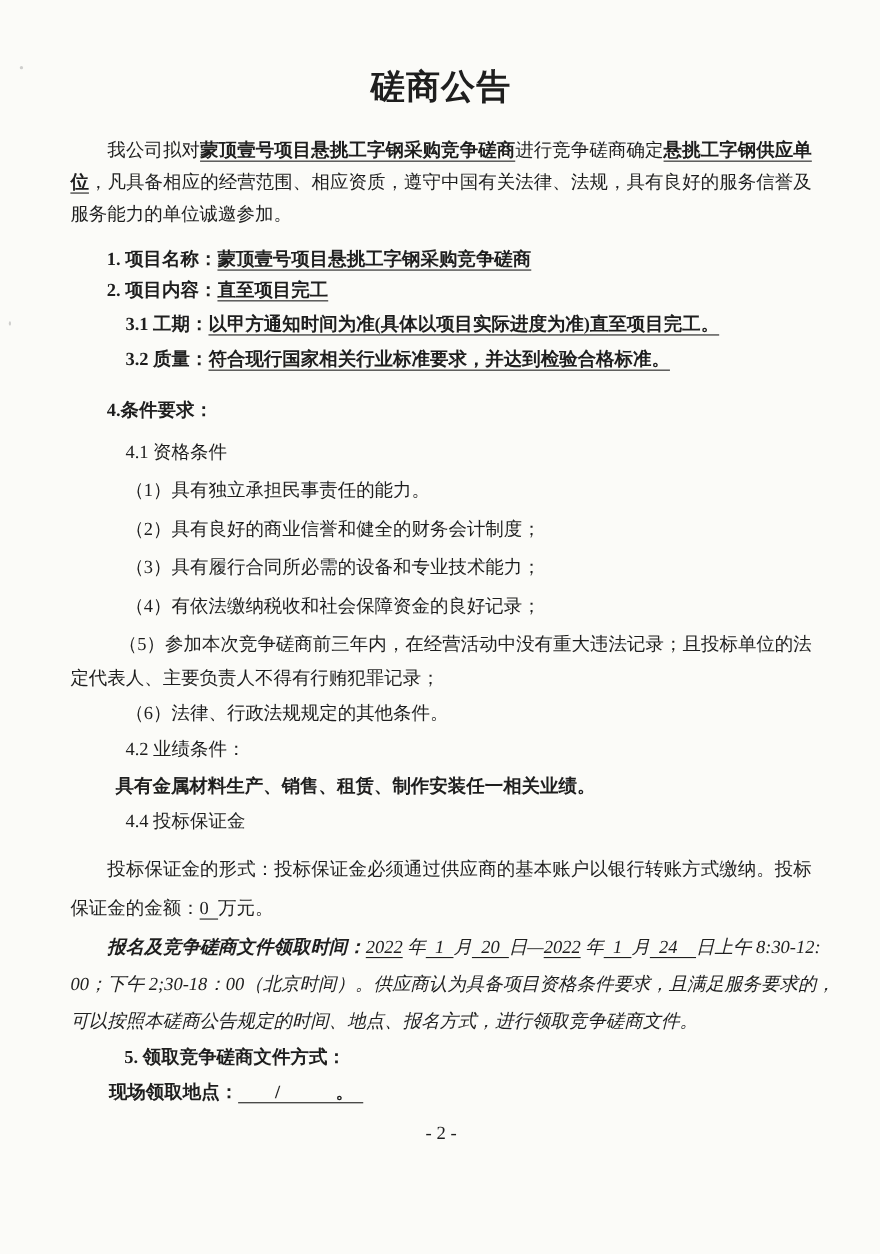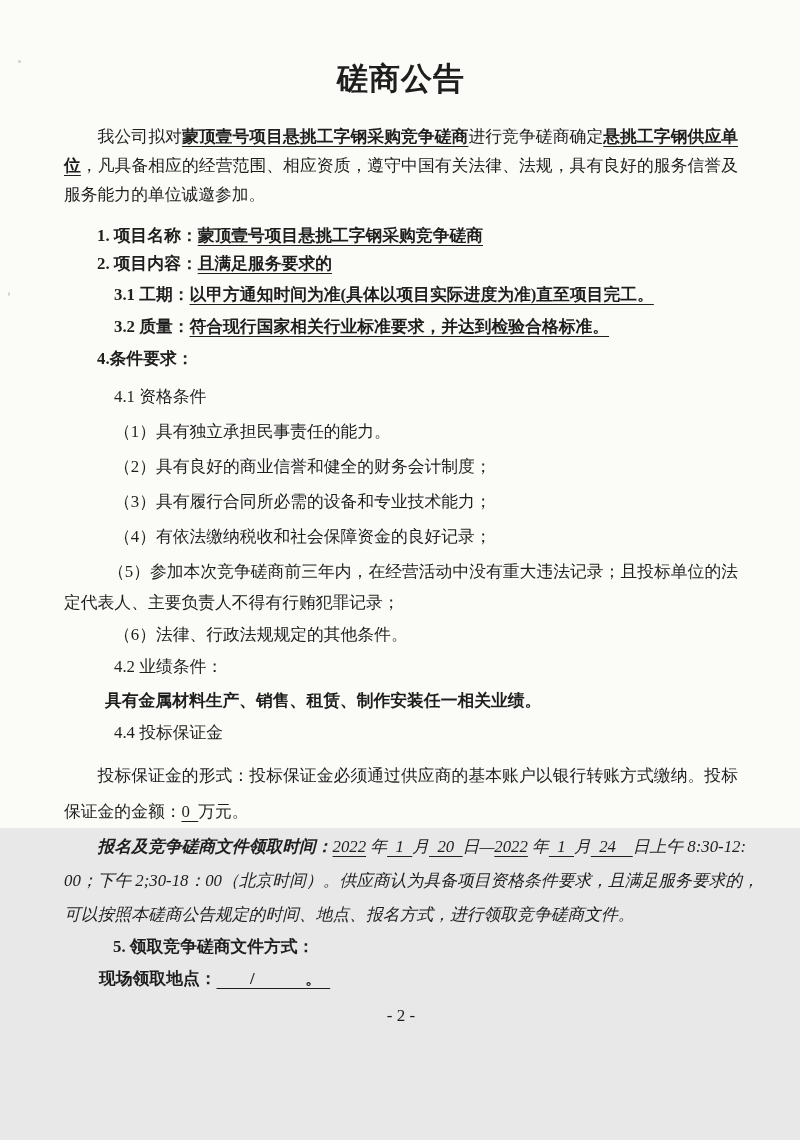--- a/index.html
+++ b/index.html
@@ -1,35 +1,35 @@
 <!DOCTYPE html>
 <html><head>
 <meta charset="utf-8">
 <style>
   html,body{margin:0;padding:0;width:800px;height:1140px;overflow:hidden;}
   body{background:#e8e8e8;font-family:"Liberation Serif","DejaVu Serif",serif;}
   .page{
-    position:relative;box-sizing:border-box;width:800px;height:828px;
+    position:relative;box-sizing:border-box;width:800px;height:1140px;
     background:#fbfbf8;color:#1e1e1e;
     padding:58px 62px 0 64px;
   }
   h1.title{
     margin:0 0 22px 0;text-align:center;
     font-size:31px;line-height:42px;font-weight:700;letter-spacing:1px;
   }
   p{margin:0;font-size:16.8px;line-height:30px;text-align:justify;}
   .b{font-weight:700;}
   .u{text-decoration:underline;text-underline-offset:4px;text-decoration-thickness:1.2px;}
   .intro{line-height:29px;text-indent:2em;}
   .item12{margin-left:33px;line-height:28px;}
   .mt13{margin-top:13px;}
   .h3x{margin:4px 0 0 33px;}
   .s31{margin:2px 0 0 50px;}
   .s32{margin:2px 0 0 50px;}
-  .h4x{margin:2px 0 0 33px;}
+  .h4x{margin:16px 0 0 33px;}
   .s41{margin:8px 0 0 50px;}
   .q{margin:5px 0 0 50px;}
   .q5{margin:4px 0 0 0;text-indent:44px;line-height:31px;}
   .q6{margin-top:2px;}
   .h42{margin:2px 0 0 50px;}
   .perf{margin:4px 0 0 41px;}
   .s43{margin:0 0 0 50px;line-height:27px;}
   .s44{margin:2px 0 0 50px;}
   .deposit{margin-top:10px;line-height:36px;text-indent:2em;}
   .signline{line-height:34px;white-space:nowrap;text-align:left;font-style:italic;}
@@ -47,21 +47,21 @@
 <div class="page">
   <span class="speck" id="sp1"></span>
   <span class="speck" id="sp2"></span>
 
   <h1 class="title">磋商公告</h1>
 
   <p class="intro"><span>我公司拟对</span><span class="b u">蒙顶壹号项目悬挑工字钢采购竞争磋商</span><span>进行竞争磋商确定</span><span class="b u">悬挑工字钢供应单位</span><span>，凡具备相应的经营范围、相应资质，遵守中国有关法律、法规，具有良好的服务信誉及服务能力的单位诚邀参加。</span></p>
 
   <p class="item12 mt13 b"><span>1. 项目名称：</span><span class="u">蒙顶壹号项目悬挑工字钢采购竞争磋商</span></p>
 
-  <p class="item12 b"><span>2. 项目内容：</span><span class="u">且满足服务要求的</span></p>
+  <p class="item12 b"><span>2. 项目内容：</span><span class="u">直至项目完工</span></p>
 
 
   <p class="s31 b"><span>3.1 工期：</span><span class="u">以甲方通知时间为准(具体以项目实际进度为准)直至项目完工。</span></p>
 
   <p class="s32 b"><span>3.2 质量：</span><span class="u">符合现行国家相关行业标准要求，并达到检验合格标准。</span></p>
 
   <p class="h4x b">4.条件要求：</p>
 
   <p class="s41">4.1 资格条件</p>
 

